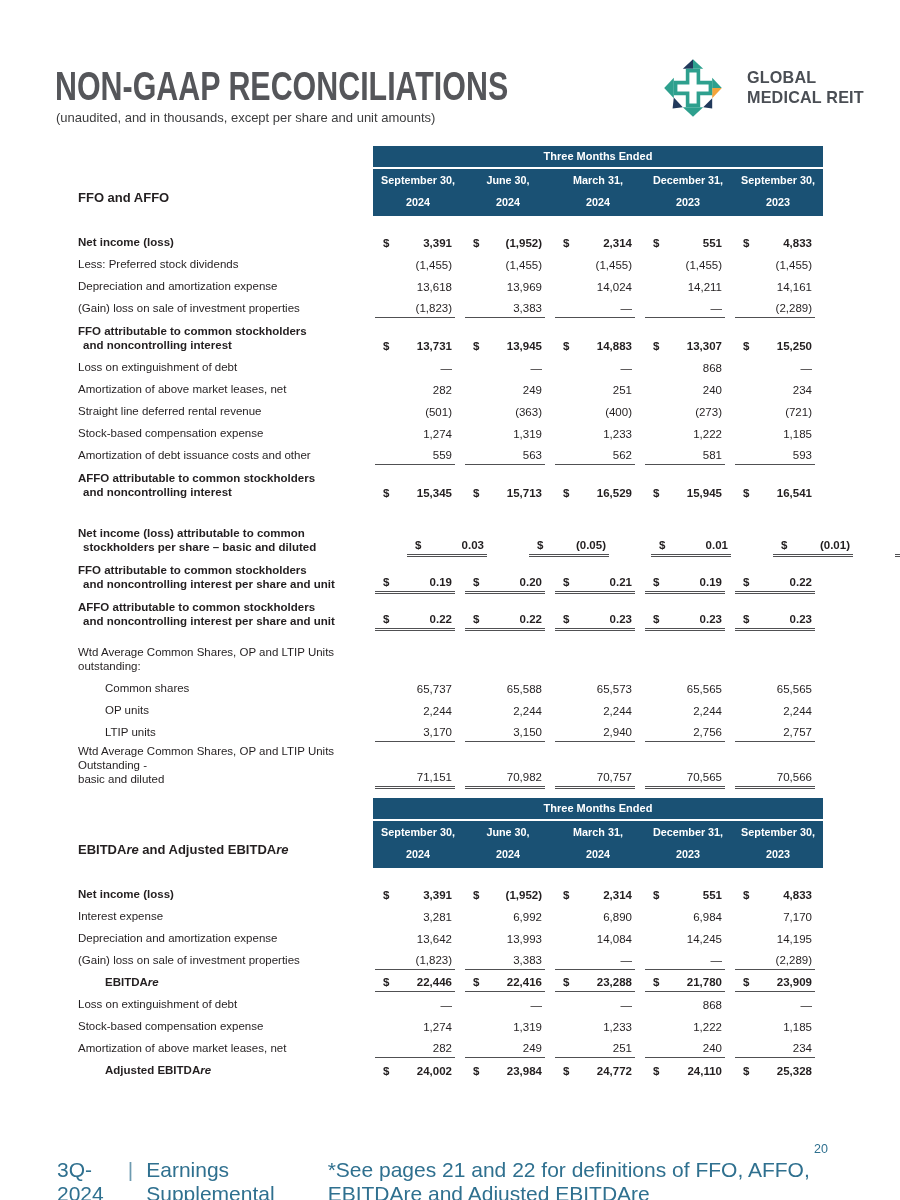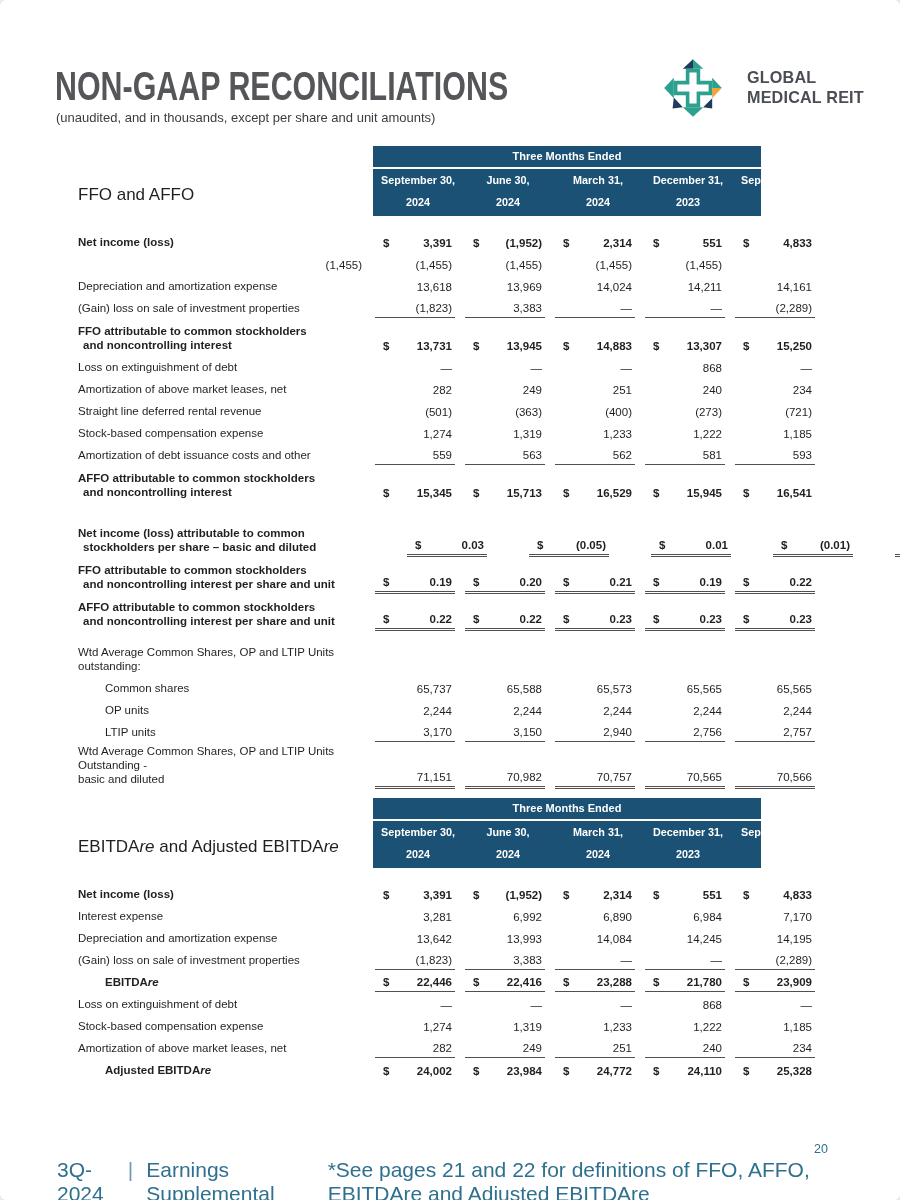--- a/index.html
+++ b/index.html
@@ -1,33 +1,33 @@
 <!DOCTYPE html>
 <html><head>
 <meta charset="utf-8">
 <style>
   html,body{margin:0;padding:0;background:#e8e8e8;}
   .page{position:relative;width:900px;height:1200px;background:#ffffff;margin:0 auto;
-        font-family:"Liberation Sans",sans-serif;color:#231f20;overflow:hidden;border-radius:6px;}
+        font-family:"Liberation Sans",sans-serif;color:#231f20;overflow:hidden;}
 
   
   .title{position:absolute;left:55px;top:64px;font-size:38px;font-weight:700;color:#55565a;
          letter-spacing:0px;white-space:nowrap;transform:scale(0.80,1.06);transform-origin:left top;}
   .subtitle{position:absolute;left:56px;top:110px;font-size:13px;color:#3c3c3d;}
 
   .brand{position:absolute;left:663px;top:58px;display:flex;align-items:center;gap:24px;}
   .brand svg{display:block;}
   .brand-text{font-size:17px;font-weight:700;color:#4a4e54;line-height:1.15;letter-spacing:0.2px;
               transform:scaleX(.95);transform-origin:left center;}
 
   
   .fin-table{position:absolute;left:78px;width:745px;}
   .thead{position:relative;height:70px;}
-  .sec-label{position:absolute;left:0;bottom:11px;font-weight:400;font-size:17px;color:#231f20;}
-  .band{position:absolute;left:295px;top:0;width:388px;height:70px;background:#1a5174;color:#fff;}
+  .sec-label{position:absolute;left:0;bottom:11px;font-weight:700;font-size:13px;color:#231f20;}
+  .band{position:absolute;left:295px;top:0;width:450px;height:70px;background:#1a5174;color:#fff;}
   .span-head{height:21px;line-height:21px;text-align:center;font-weight:700;font-size:11px;
              border-bottom:2px solid #fff;}
   .col-heads{display:grid;grid-template-columns:repeat(5,90px);height:47px;}
   .col-head{display:flex;flex-direction:column;justify-content:space-between;align-items:center;
             text-align:center;font-weight:700;font-size:10.8px;padding:5px 8px 8px;}
 
   .tb{padding-top:14px;}
   .row{display:grid;grid-template-columns:295px repeat(5,90px);align-items:end;
        min-height:22px;font-size:11.5px;}
   .row.b{font-weight:700;}
@@ -131,20 +131,21 @@
             </div>
           </div>
           <div>
             <div class="cellin">
               <span class="dol">$</span>
               <span class="val">4,833</span>
             </div>
           </div>
         </div>
         <div class="row">
+          <div class="lab">Less: Preferred stock dividends</div>
           <div>
             <div class="cellin">
               <span class="val">(1,455)</span>
             </div>
           </div>
           <div>
             <div class="cellin">
               <span class="val">(1,455)</span>
             </div>
           </div>

